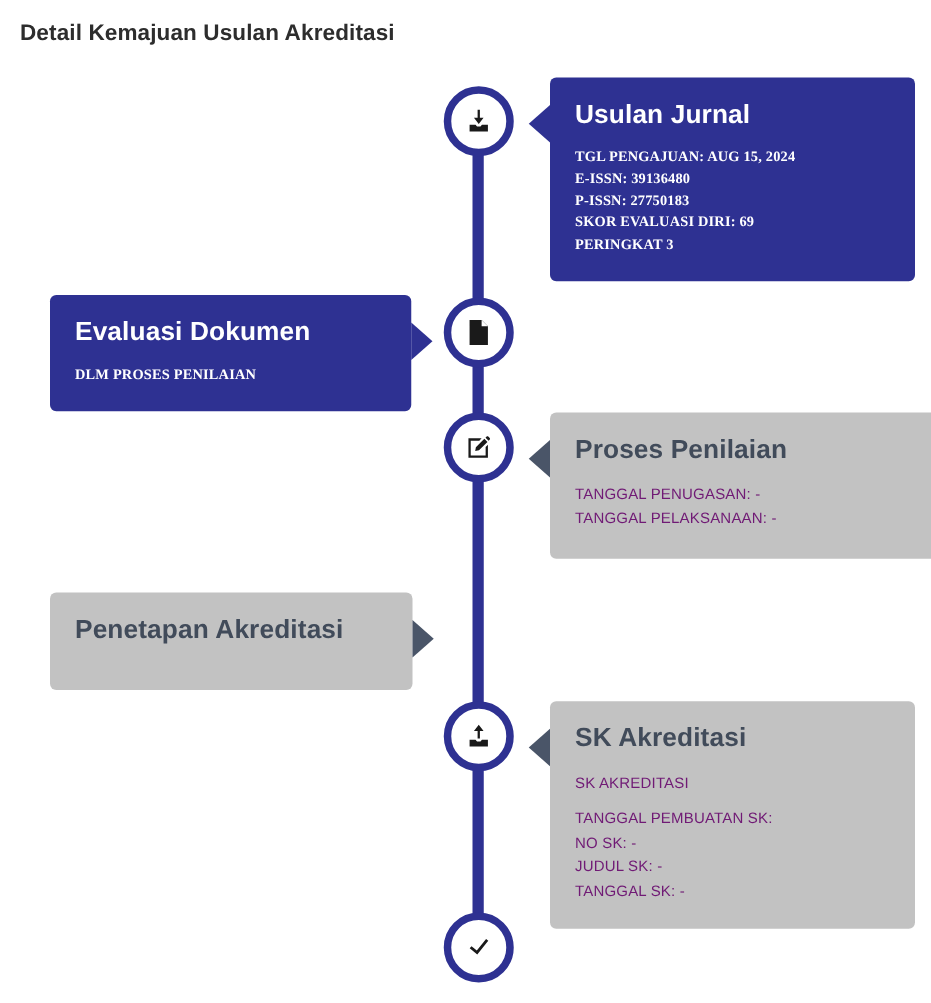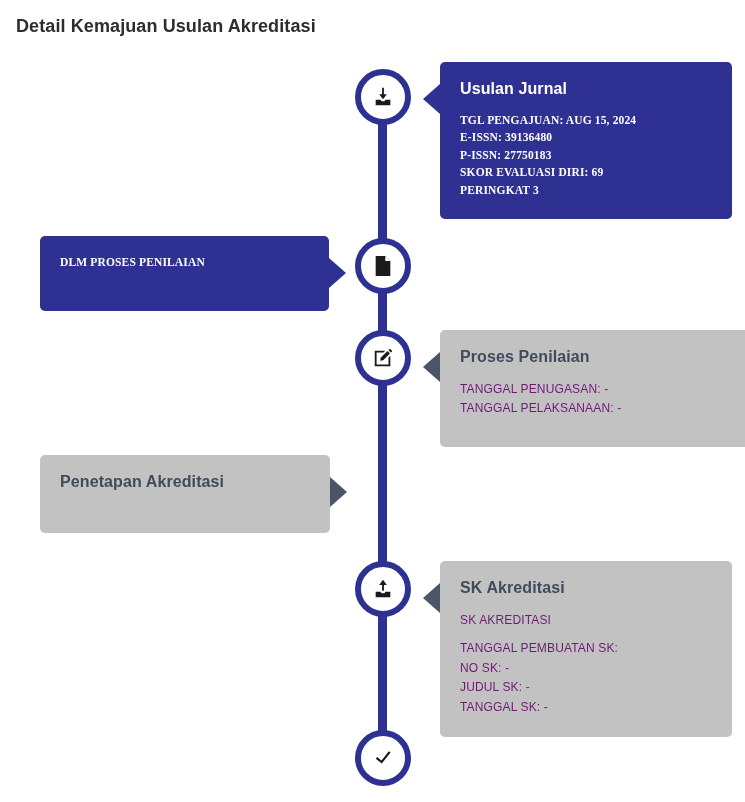--- a/index.html
+++ b/index.html
@@ -62,21 +62,21 @@
   .node-4 { left: 355px; top: 561px; }
   .node-5 { left: 355px; top: 730px; }
 
   
   .card {
     position: absolute;
     border-radius: 5px;
     padding: 18px 20px 20px 20px;
   }
   .card-title {
-    font-size: 16px;
+    font-size: 21px;
     font-weight: bold;
     letter-spacing: 0.1px;
     margin-bottom: 14px;
   }
   .card-lines {
     font-size: 11.5px;
     font-weight: bold;
     line-height: 1.52;
     letter-spacing: 0.15px;
   }
@@ -143,21 +143,21 @@
     min-height: 75px;
   }
   .card-proses {
     left: 440px;
     top: 330px;
     width: 328px;
     min-height: 117px;
   }
   .card-penetapan {
     left: 40px;
-    top: 455px;
+    top: 474px;
     width: 290px;
     min-height: 78px;
   }
   .card-sk {
     left: 440px;
     top: 561px;
     width: 292px;
     min-height: 165px;
   }
 </style>
@@ -221,20 +221,21 @@
       <div class="line">TGL PENGAJUAN: AUG 15, 2024</div>
       <div class="line">E-ISSN: 39136480</div>
       <div class="line">P-ISSN: 27750183</div>
       <div class="line">SKOR EVALUASI DIRI: 69</div>
       <div class="line">PERINGKAT 3</div>
     </div>
   </div>
 
   <div class="card blue card-evaluasi">
     <span class="notch right"></span>
+    <div class="card-title">Evaluasi Dokumen</div>
     <div class="card-lines">
       <div class="line">DLM PROSES PENILAIAN</div>
     </div>
   </div>
 
   <div class="card gray card-proses">
     <span class="notch left"></span>
     <div class="card-title">Proses Penilaian</div>
     <div class="card-lines">
       <div class="line">TANGGAL PENUGASAN: -</div>

